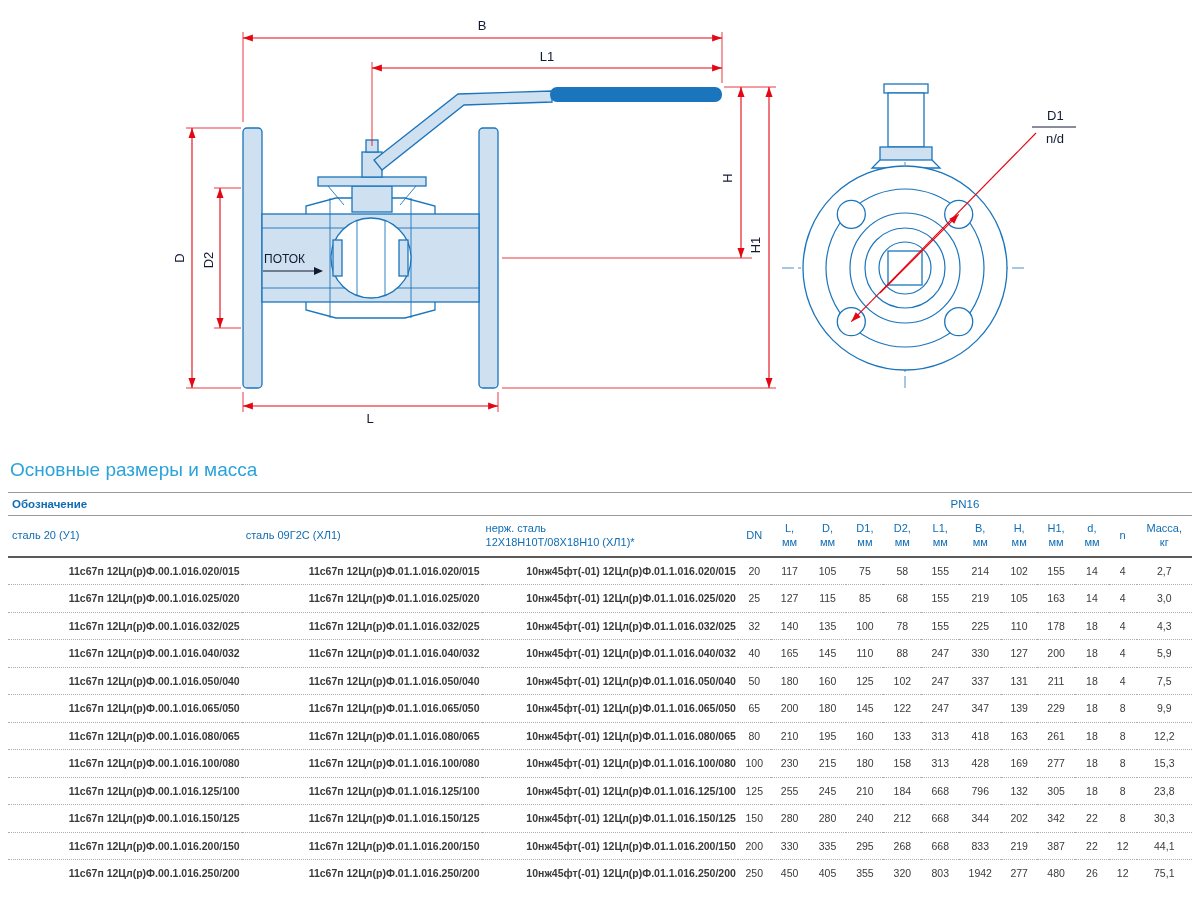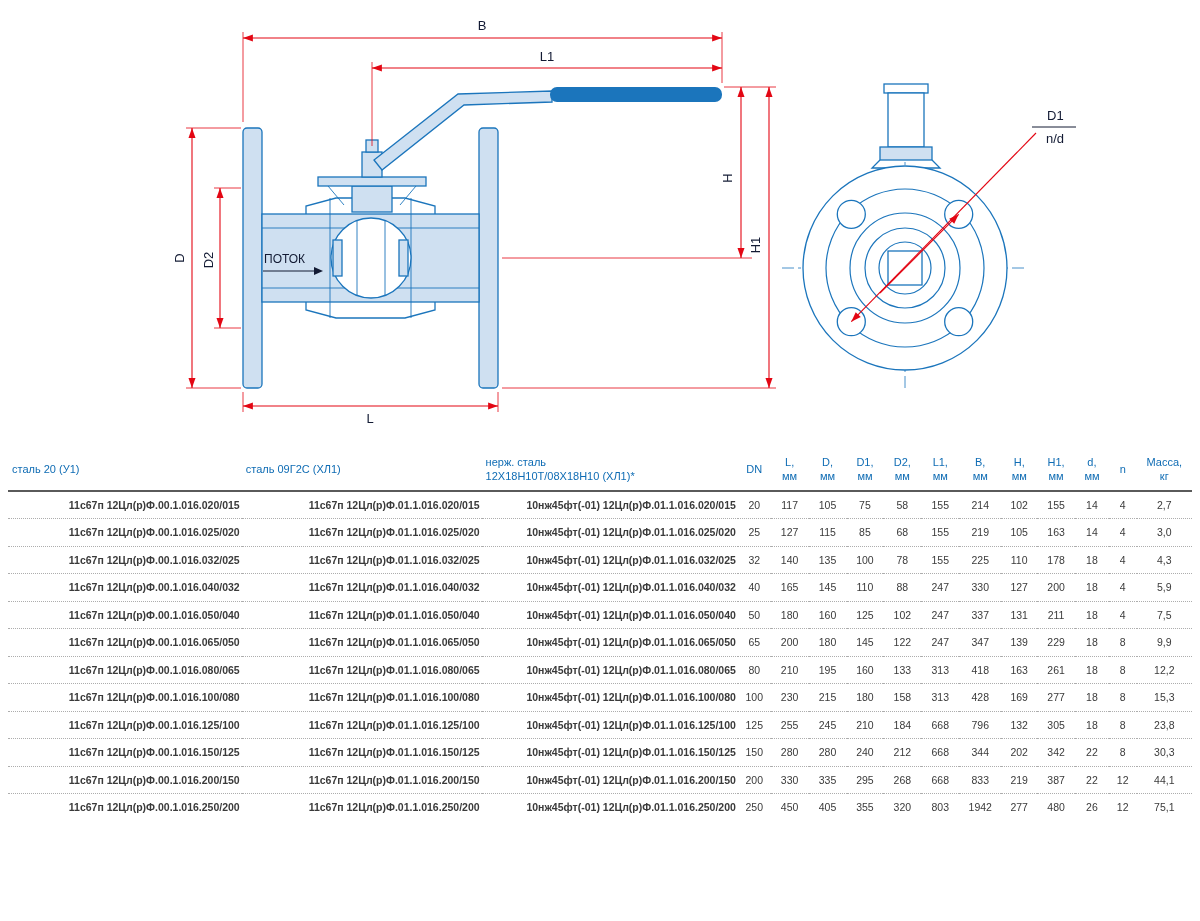--- a/index.html
+++ b/index.html
@@ -178,40 +178,45 @@
 
         <line x1="1036" y1="133" x2="851.3" y2="321.7" class="dim" marker-end="url(#arr)"></line>
         <line x1="880" y1="293" x2="958.7" y2="214.3" class="dim" marker-end="url(#arr)"></line>
         <text x="1047" y="120" class="lbl">D1</text>
         <line x1="1032" y1="127" x2="1076" y2="127" class="dk"></line>
         <text x="1046" y="143" class="lbl">n/d</text>
       </g>
     </svg>
   </div>
 
+  <div class="section-title">Основные размеры и масса</div>
 
   <table class="dims">
     <colgroup>
       <col class="c-d1g">
         <col class="c-d2g">
         <col class="c-d3g">
       <col class="c-dn">
         <col class="c-l">
         <col class="c-d">
         <col class="c-dd1">
       <col class="c-dd2">
         <col class="c-ll1">
         <col class="c-b">
         <col class="c-h">
       <col class="c-hh1">
         <col class="c-sd">
         <col class="c-n">
         <col class="c-m">
     </colgroup>
     <thead>
+      <tr class="group-row">
+        <th colspan="3" class="g-desig">Обозначение</th>
+        <th colspan="12" class="g-pn">PN16</th>
+      </tr>
       <tr class="col-header-row">
           <th class="desig">
             <div>сталь 20 (У1)</div>
           </th>
           <th class="desig">
             <div>сталь 09Г2С (ХЛ1)</div>
           </th>
           <th class="desig">
             <div>нерж. сталь</div>
             <div>12Х18Н10Т/08Х18Н10 (ХЛ1)*</div>

